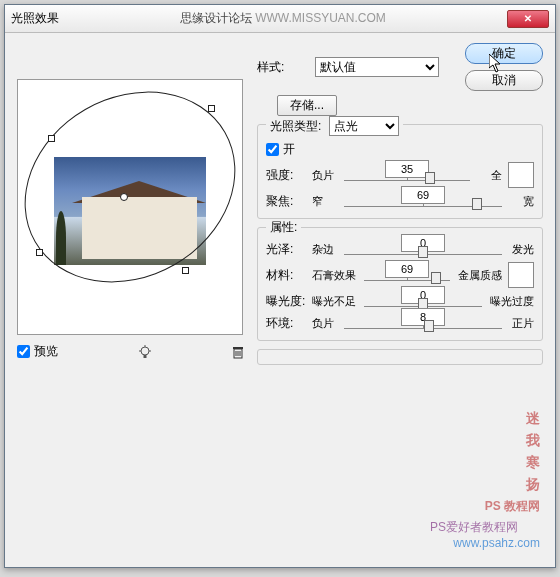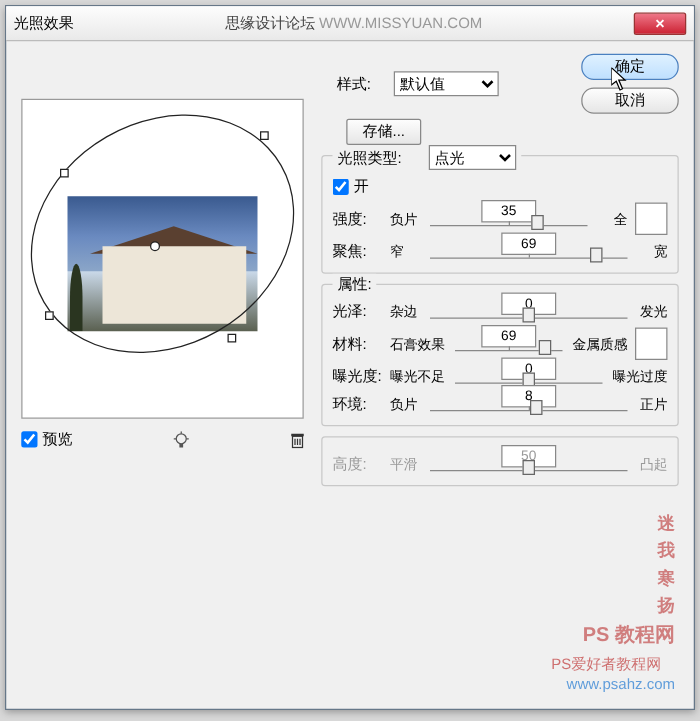--- a/index.html
+++ b/index.html
@@ -8,21 +8,21 @@
 .titlebar { height: 28px; background: linear-gradient(#fdfdfd,#e9e9e9); display: flex; align-items: center; padding: 0 6px; border-bottom: 1px solid #bbb; }
 .titlebar .title { flex: none; }
 .titlebar .brand { flex: 1; text-align: center; color: #444; font-size: 11px; }
 .titlebar .url { color: #999; }
 .close-btn { width: 42px; height: 18px; background: linear-gradient(#e78,#c23); border: 1px solid #933; border-radius: 2px; display: flex; align-items: center; justify-content: center; cursor: pointer; }
 .close-btn span { color: #fff; font-weight: bold; font-size: 10px; }
 .content { display: flex; padding: 10px 12px; gap: 12px; }
 .left-col { width: 228px; flex: none; }
 .right-col { flex: 1; }
 .row { display: flex; align-items: center; margin-bottom: 8px; gap: 6px; }
-.lbl { width: 52px; text-align: center; }
+.lbl { width: 52px; text-align: left; }
 select { height: 20px; border: 1px solid #888; background: #fff; font-size: 12px; }
 .btn { height: 21px; border: 1px solid #888; background: linear-gradient(#fdfdfd,#e6e6e6); padding: 0 10px; cursor: pointer; border-radius: 2px; font-size: 12px; }
 .btn.primary { background: linear-gradient(#dff1ff,#bfe0ff); border-color: #4a80c0; }
 .btn-col { display: flex; flex-direction: column; gap: 6px; margin-left: auto; }
 .btn-col .btn { width: 78px; border-radius: 10px; }
 .group { border: 1px solid #c8c8c8; border-radius: 3px; padding: 8px 8px 6px; margin-bottom: 8px; position: relative; }
 .group-title { position: absolute; top: -9px; left: 8px; background: #f0f0f0; padding: 0 4px; }
 .preview-box { width: 226px; height: 256px; border: 1px solid #999; background: #fff; margin-top: 36px; position: relative; display:flex; align-items:center; justify-content:center; }
 .preview-inner { width: 200px; height: 220px; position: relative; }
 .photo { position: absolute; left: 24px; top: 60px; width: 152px; height: 108px; background: linear-gradient(180deg,#3a5a8f 0%,#6a8ac0 30%,#8aa5c8 55%,#c9d8e8 56%,#5a6050 100%); overflow: hidden; }
@@ -111,34 +111,34 @@
               <line x1="7" y1="6" x2="7" y2="11" stroke="#333"></line>
               <line x1="9" y1="6" x2="9" y2="11" stroke="#333"></line>
             </svg>
         </span>
       </div>
     </div>
 
     <div class="right-col">
       <div class="row">
         <span class="lbl">样式:</span>
-        <select style="width:84px"><option>默认值</option></select>
+        <select style="width:124px"><option>默认值</option></select>
         <div class="btn-col">
           <button class="btn primary">确定</button>
           <button class="btn">取消</button>
         </div>
       </div>
       <div class="row" style="margin-left:20px; margin-top:-4px;">
         <button class="btn" style="width:60px">存储...</button>
       </div>
 
       <div class="group">
         <span class="group-title">
           <span>光照类型:</span>
-          <select style="width:70px;margin-left:18px"><option>点光</option></select>
+          <select style="width:70px;margin-left:4px"><option>点光</option></select>
         </span>
         <label class="chk" style="margin:8px 0 4px">
           <input type="checkbox" checked="" style="">
             <span>开</span>
         </label>
         <div class="slider-row">
           <span class="slider-lbl">强度:</span>
           <span class="end-l">负片</span>
           <div class="slider-track">
             <div class="val-box">35</div>
@@ -205,42 +205,31 @@
             <div class="val-box">8</div>
             <div class="track-line"></div>
               <div class="tick-top"></div>
             <div class="thumb" style="left:54%"></div>
           </div>
           <span class="end-r">正片</span>
         </div>
       </div>
 
       <div class="group">
-        <div class="slider-row disabled">
-          <span class="slider-lbl">高度:</span>
-          <span class="end-l">平滑</span>
-          <div class="slider-track">
-            <div class="val-box">50</div>
-            <div class="track-line"></div>
-              <div class="tick-top"></div>
-            <div class="thumb" style="left:50%"></div>
-          </div>
-          <span class="end-r">凸起</span>
-        </div>
       </div>
 
     </div>
   </div>
 </div>
 
 <svg class="cursor" viewBox="0 0 14 20">
     <polygon points="0,0 0,14 4,11 7,18 9,17 6,10 11,10" fill="#fff" stroke="#000"></polygon>
   </svg>
 
 <div class="watermark">
   <span class="red">迷</span>
   <span class="red">我</span>
   <span class="red">寒</span>
   <span class="red">扬</span>
-  <span class="red" style="font-size:16px">PS 教程网</span>
-  <span style="color:#b91c1c;display:block;text-align:center">PS爱好者教程网</span>
+  <span class="red" style="font-size:12px">PS 教程网</span>
+  <span style="color:#701a75;display:block;text-align:left">PS爱好者教程网</span>
   <span style="color:#06c;display:block;text-align:right">www.psahz.com</span>
 </div>
 
 </body></html>

